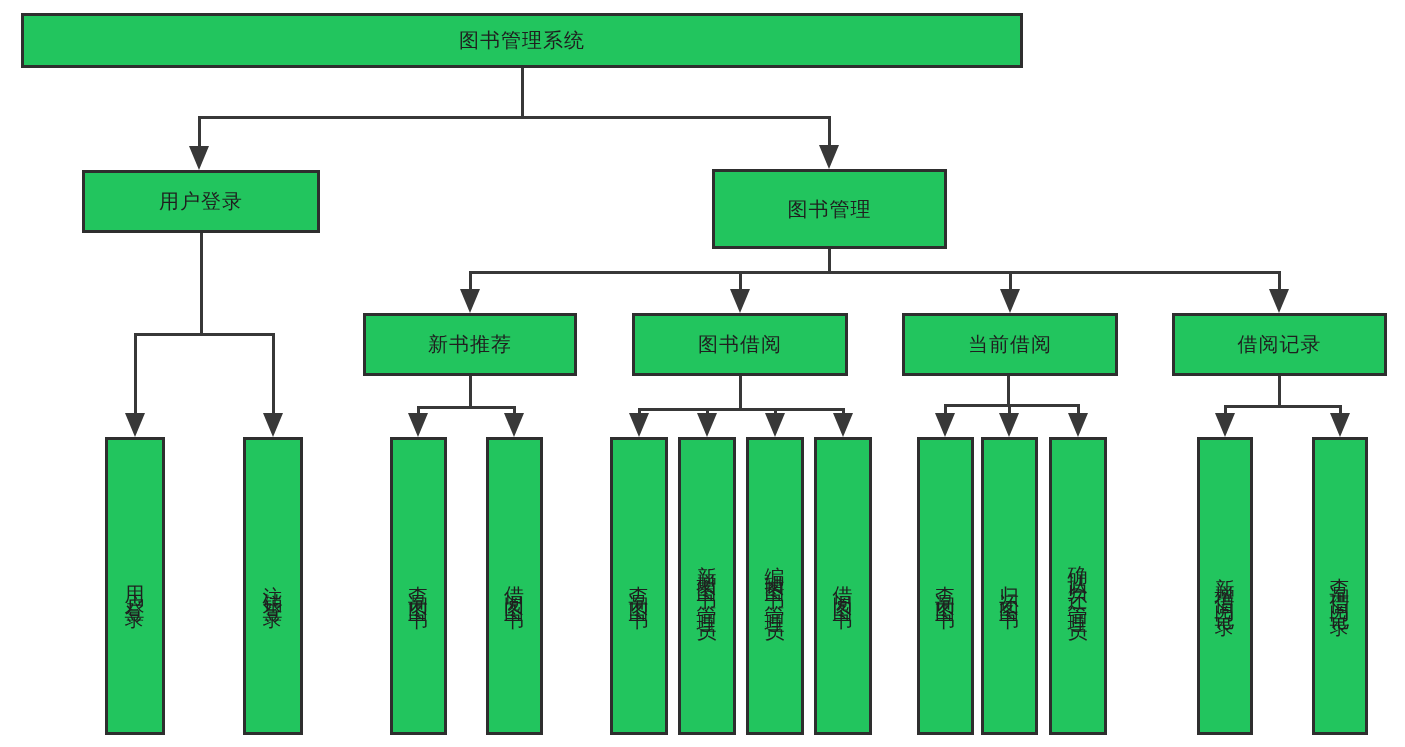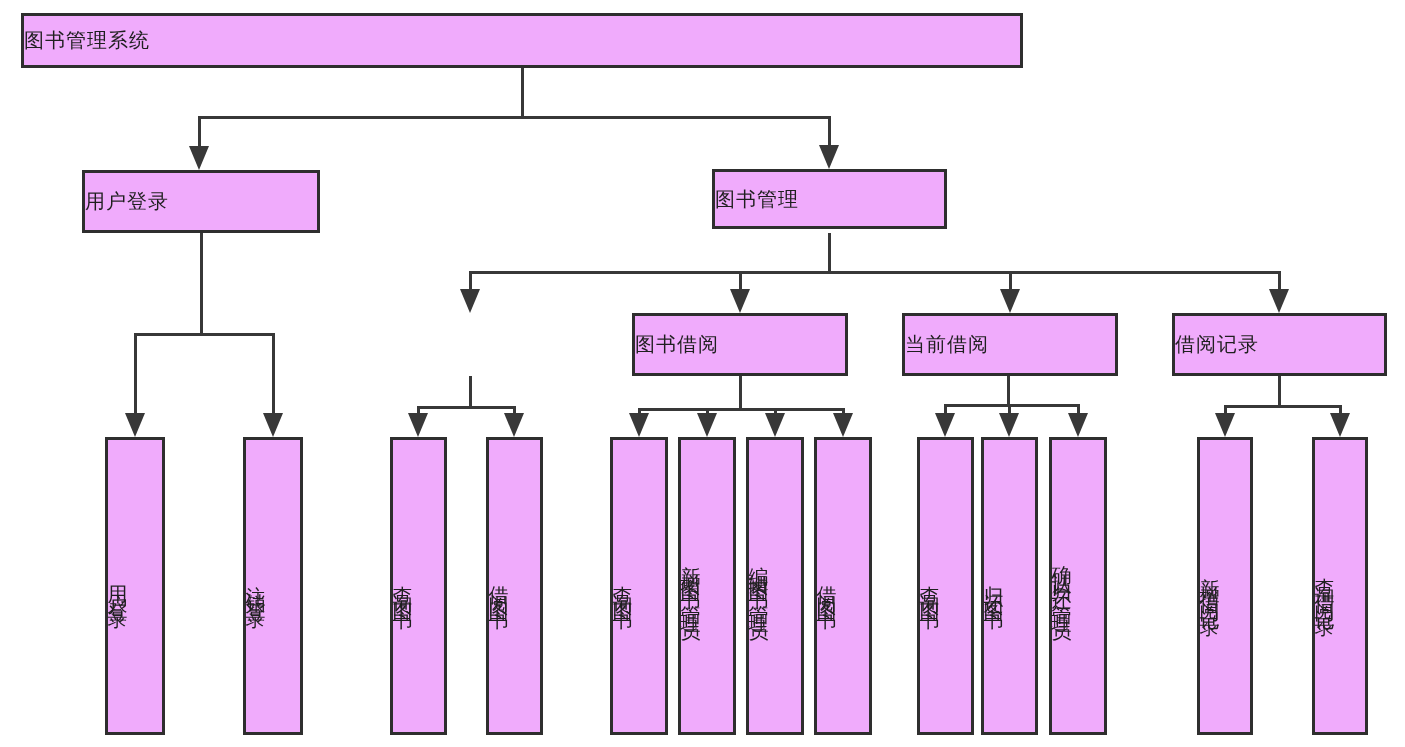--- a/index.html
+++ b/index.html
@@ -14,25 +14,25 @@
   body{font-family:"Liberation Sans", sans-serif;color:var(--text);}
   .canvas{
     position:relative;
     width:1405px;
     height:747px;
     background:var(--background);
     overflow:hidden;
   }
   .box{
     position:absolute;
-    background:#f0abfc;
+    background:#22c55e;
     border:3px solid var(--box-border);
     display:flex;
     align-items:center;
-    justify-content:flex-start;
+    justify-content:center;
     font-size:20px;
     letter-spacing:1px;
     color:var(--text);
     z-index:2;
   }
   .vtext{
     writing-mode:vertical-rl;
     text-orientation:mixed;
     letter-spacing:8px;
     font-size:20px;
@@ -73,21 +73,21 @@
   <div class="vl" style="left:521px;top:68px;height:50px"></div>
   <div class="hl" style="left:198px;top:116px;width:633px"></div>
   <div class="vl" style="left:198px;top:116px;height:31px"></div>
   <div class="arrow" style="left:199px;top:146px"></div>
   <div class="vl" style="left:828px;top:116px;height:30px"></div>
   <div class="arrow" style="left:829px;top:145px"></div>
 
   <div class="box" style="left:82px;top:170px;width:238px;height:63px">
     <span>用户登录</span>
   </div>
-  <div class="box" style="left:712px;top:169px;width:235px;height:60px">
+  <div class="box" style="left:712px;top:169px;width:235px;height:80px">
     <span>图书管理</span>
   </div>
 
   <div class="vl" style="left:200px;top:233px;height:103px"></div>
   <div class="hl" style="left:134px;top:333px;width:141px"></div>
   <div class="vl" style="left:134px;top:333px;height:82px"></div>
   <div class="arrow" style="left:135px;top:413px"></div>
   <div class="vl" style="left:272px;top:333px;height:82px"></div>
   <div class="arrow" style="left:273px;top:413px"></div>
 
@@ -95,20 +95,23 @@
   <div class="hl" style="left:469px;top:271px;width:812px"></div>
   <div class="vl" style="left:469px;top:271px;height:20px"></div>
   <div class="arrow" style="left:470px;top:289px"></div>
   <div class="vl" style="left:739px;top:271px;height:20px"></div>
   <div class="arrow" style="left:740px;top:289px"></div>
   <div class="vl" style="left:1009px;top:271px;height:20px"></div>
   <div class="arrow" style="left:1010px;top:289px"></div>
   <div class="vl" style="left:1278px;top:271px;height:20px"></div>
   <div class="arrow" style="left:1279px;top:289px"></div>
 
+  <div class="box" style="left:363px;top:313px;width:214px;height:63px">
+    <span>新书推荐</span>
+  </div>
   <div class="box" style="left:902px;top:313px;width:216px;height:63px">
     <span>当前借阅</span>
   </div>
   <div class="box" style="left:632px;top:313px;width:216px;height:63px">
     <span>图书借阅</span>
   </div>
   <div class="box" style="left:1172px;top:313px;width:215px;height:63px">
     <span>借阅记录</span>
   </div>
 

